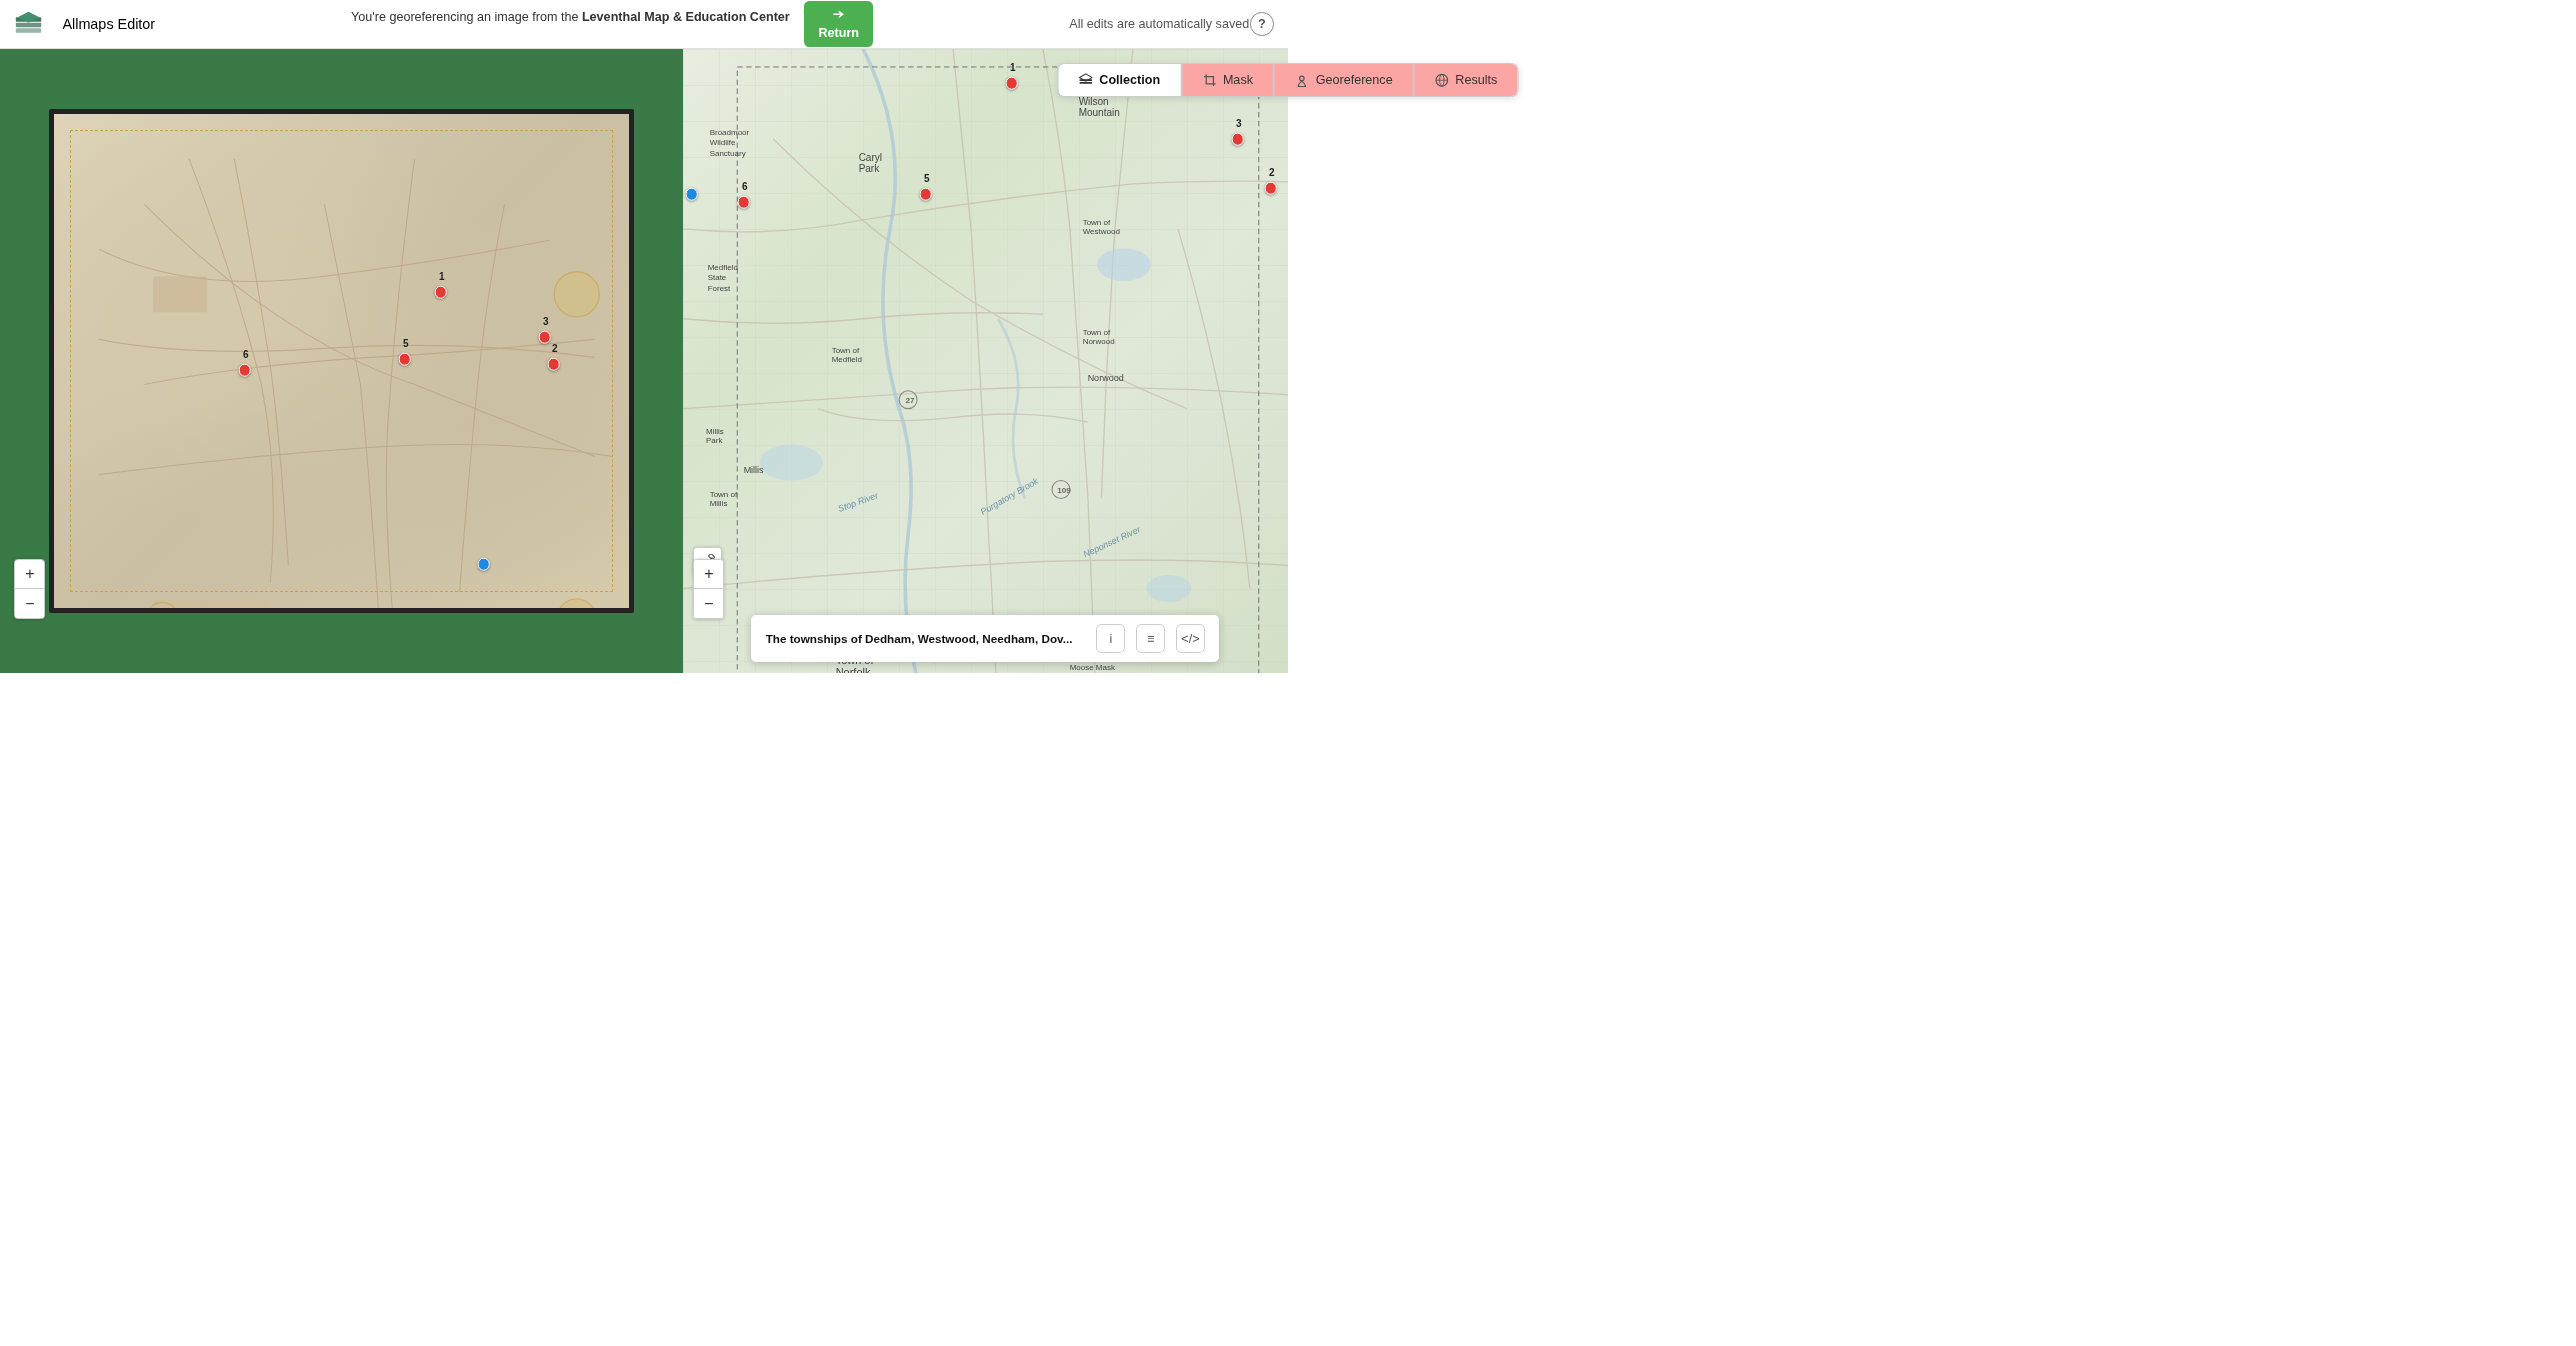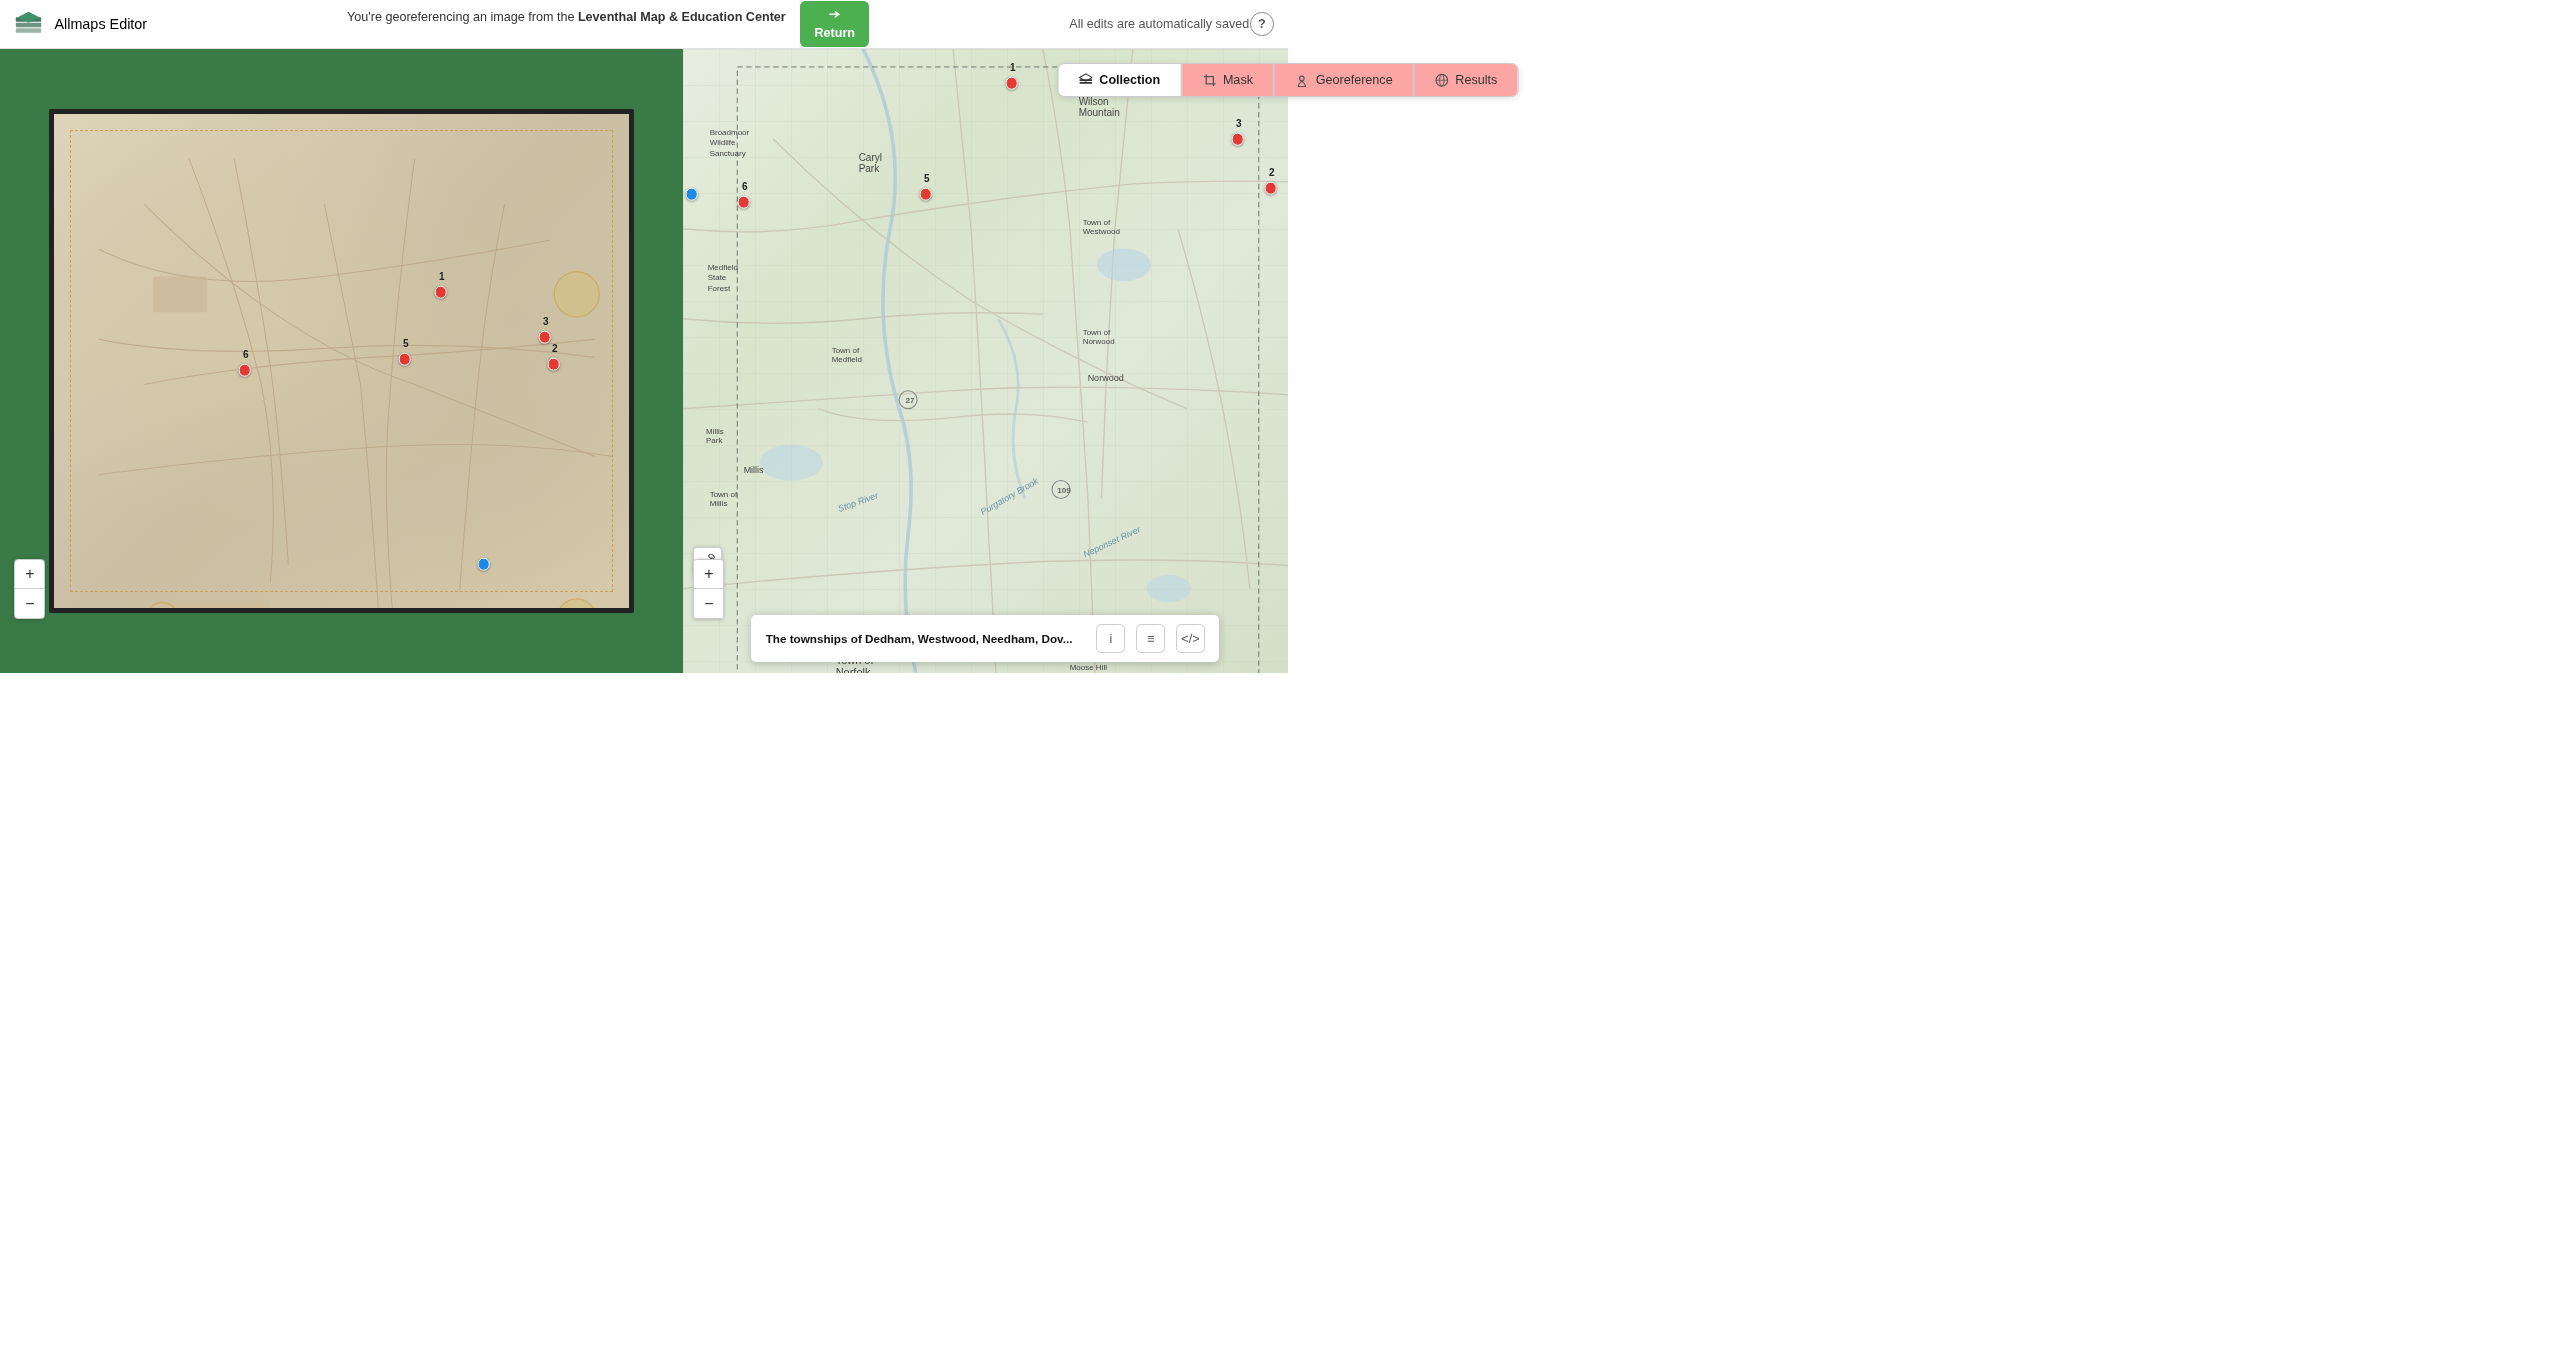--- a/index.html
+++ b/index.html
@@ -12,21 +12,21 @@
       height: 49px;
       border-bottom: 0.9px solid #e0e0e0;
       padding: 0 14.4px;
       background: #fff;
       position: relative;
       z-index: 10;
     }
     #logo-area {
       display: flex;
       align-items: center;
-      gap: 11px;
+      gap: 19px;
       min-width: 126px;
     }
     #logo-icon {
       width: 29px;
       height: 29px;
     }
     #header-center {
       flex: 1;
       text-align: center;
       font-size: 12.6px;
@@ -482,21 +482,21 @@
       <div class="map-label" style="left:396px;top:47px;">Wilson<br>Mountain</div>
       <div class="map-label" style="left:400px;top:169px;font-size:8px;">Town of<br>Westwood</div>
       <div class="map-label" style="left:25px;top:214px;font-size:8px;max-width:63px;line-height:1.3;">Medfield<br>State<br>Forest</div>
       <div class="map-label" style="left:400px;top:279px;font-size:8px;">Town of<br>Norwood</div>
       <div class="map-label" style="left:405px;top:324px;font-size:9px;font-weight:500;">Norwood</div>
       <div class="map-label" style="left:149px;top:297px;font-size:8px;">Town of<br>Medfield</div>
       <div class="map-label" style="left:23.4px;top:378px;font-size:8px;">Millis<br>Park</div>
       <div class="map-label" style="left:61px;top:416px;font-size:9px;font-weight:500;">Millis</div>
       <div class="map-label" style="left:27px;top:441px;font-size:8px;">Town of<br>Millis</div>
       <div class="map-label" style="left:153px;top:605px;font-size:11px;">Town of<br>Norfolk</div>
-      <div class="map-label" style="left:387px;top:614px;font-size:8px;">Moose Hill</div>
+      <div class="map-label" style="left:387px;top:614px;font-size:8px;">Moose Mask</div>
 
       <div class="cp-red" style="left:329px;top:34px;">
         <div class="cp-label">1</div>
       </div>
 
       <div class="cp-red" style="left:588px;top:139px;">
         <div class="cp-label">2</div>
       </div>
 
       <div class="cp-red" style="left:555px;top:90px;">

